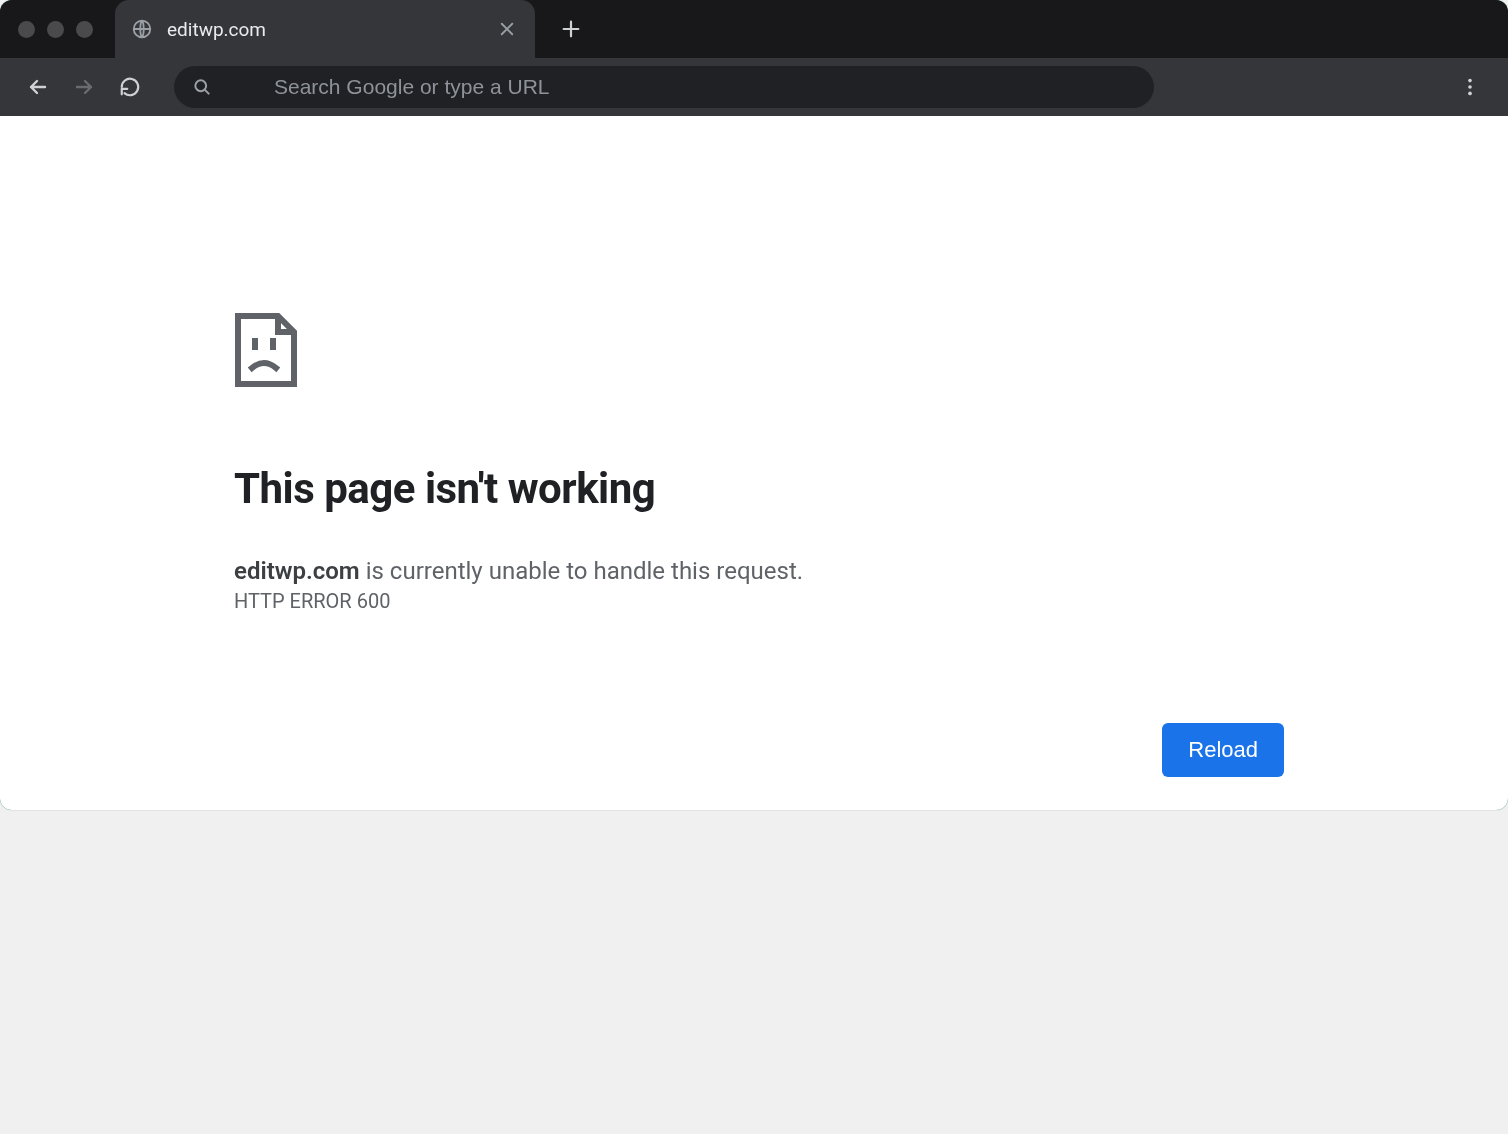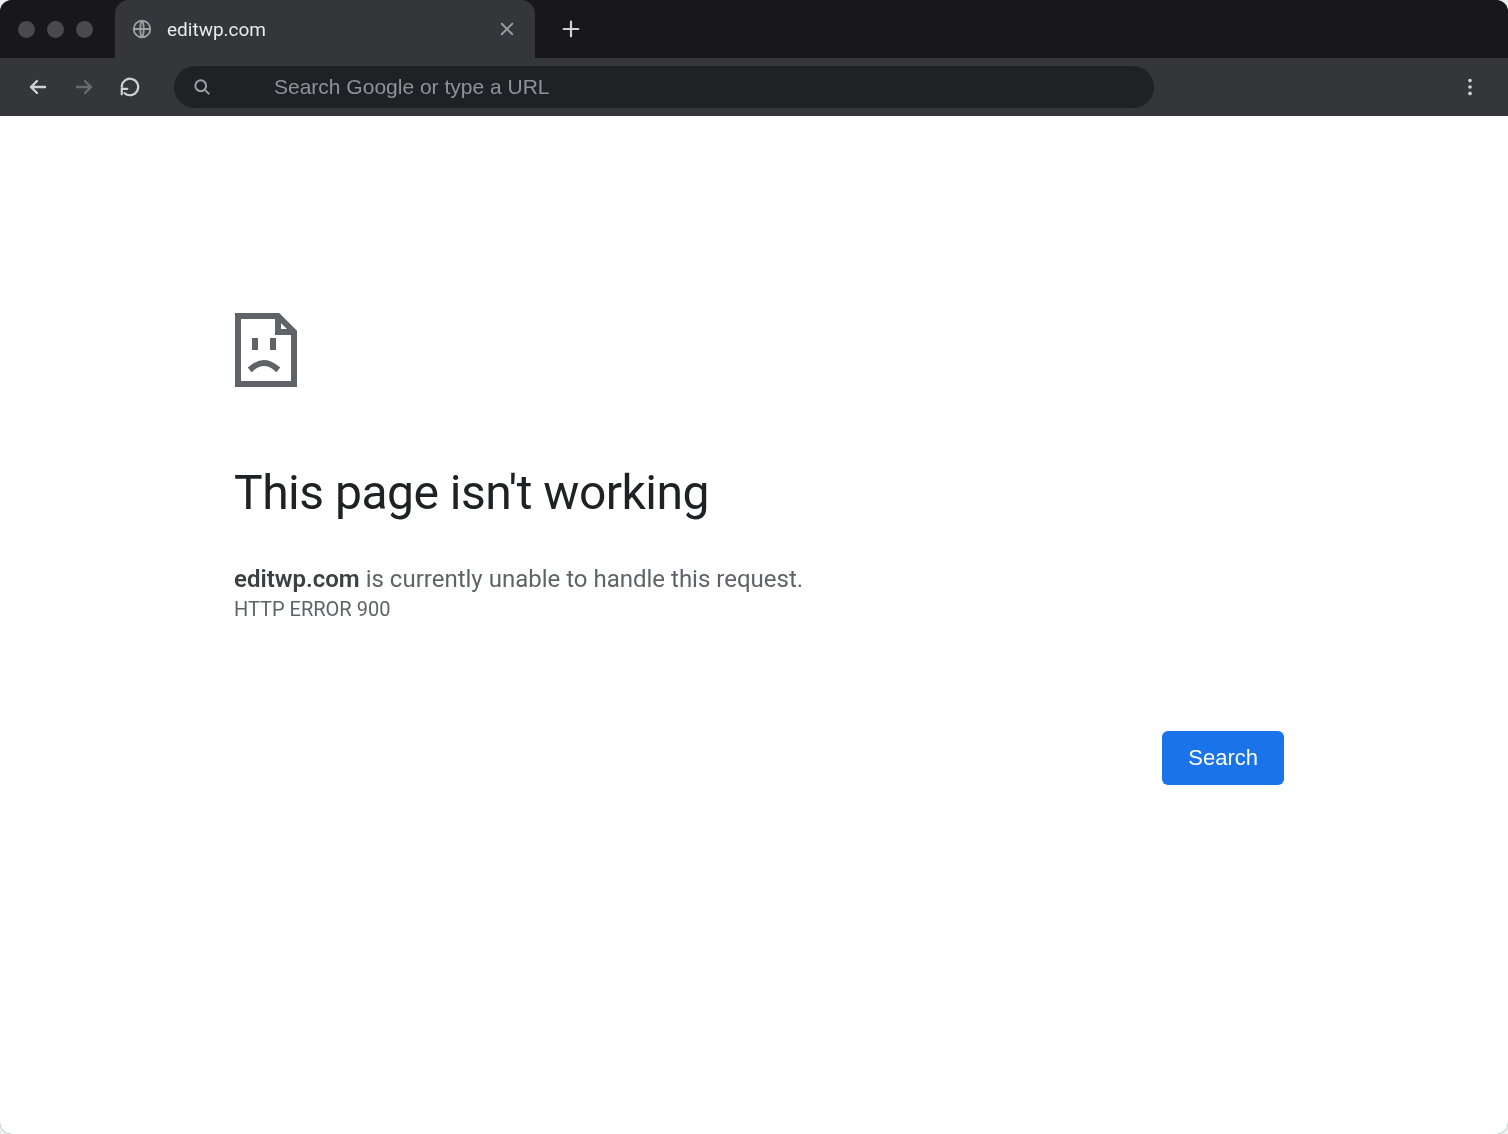--- a/index.html
+++ b/index.html
@@ -1,21 +1,21 @@
 <!DOCTYPE html>
 <html><head>
 <meta charset="utf-8">
 <style>
   * { box-sizing: border-box; margin: 0; padding: 0; }
   html, body { width: 1508px; height: 1134px; font-family: -apple-system, BlinkMacSystemFont, "Segoe UI", Roboto, Arial, sans-serif; }
   body { background: #f0f0f0; }
 
   .window {
     width: 1508px;
-    height: 1134px;
+    height: 810px;
     display: flex;
     flex-direction: column;
     background: #0f766e;
     border-radius: 12px;
     overflow: hidden;
     box-shadow: 0 0 0 1px rgba(0,0,0,0.05);
   }
 
   
   .titlebar {
@@ -90,21 +90,21 @@
     position:absolute;
     left:234px;
     top:196px;
     width:1050px;
   }
   .sad-page{
     width:64px;height:76px; margin-bottom:76px;
     color:#5f6368;
   }
   .heading{
-    font-size:48px; color:#202124; font-weight:400; margin-bottom:42px;
+    font-size:42px; color:#202124; font-weight:700; margin-bottom:42px;
     letter-spacing:-0.5px;
   }
   .message{
     font-size:24px; color:#5f6368; line-height:1.4; 
   }
   .message .host{ font-weight:600; color:#3c4043; }
   .errcode{
     font-size:20px; color:#5f6368;
   }
   .reload-row{
@@ -198,22 +198,22 @@
           <path d="M18 56 Q30 46 42 56" fill="none" stroke="#5f6368" stroke-width="6" stroke-linecap="square"></path>
         </svg>
       </div>
 
       <h1 class="heading">This page isn't working</h1>
 
       <p class="message">
         <span class="host">editwp.com</span><span> is currently unable to handle this request.</span>
       </p>
 
-      <p class="errcode">HTTP ERROR 900</p>
+      <p class="errcode">HTTP ERROR 600</p>
 
       <div class="reload-row">
-        <button class="reload-btn">Search</button>
+        <button class="reload-btn">Reload</button>
       </div>
 
     </div>
   </div>
 
 </div>
 
 </body></html>

